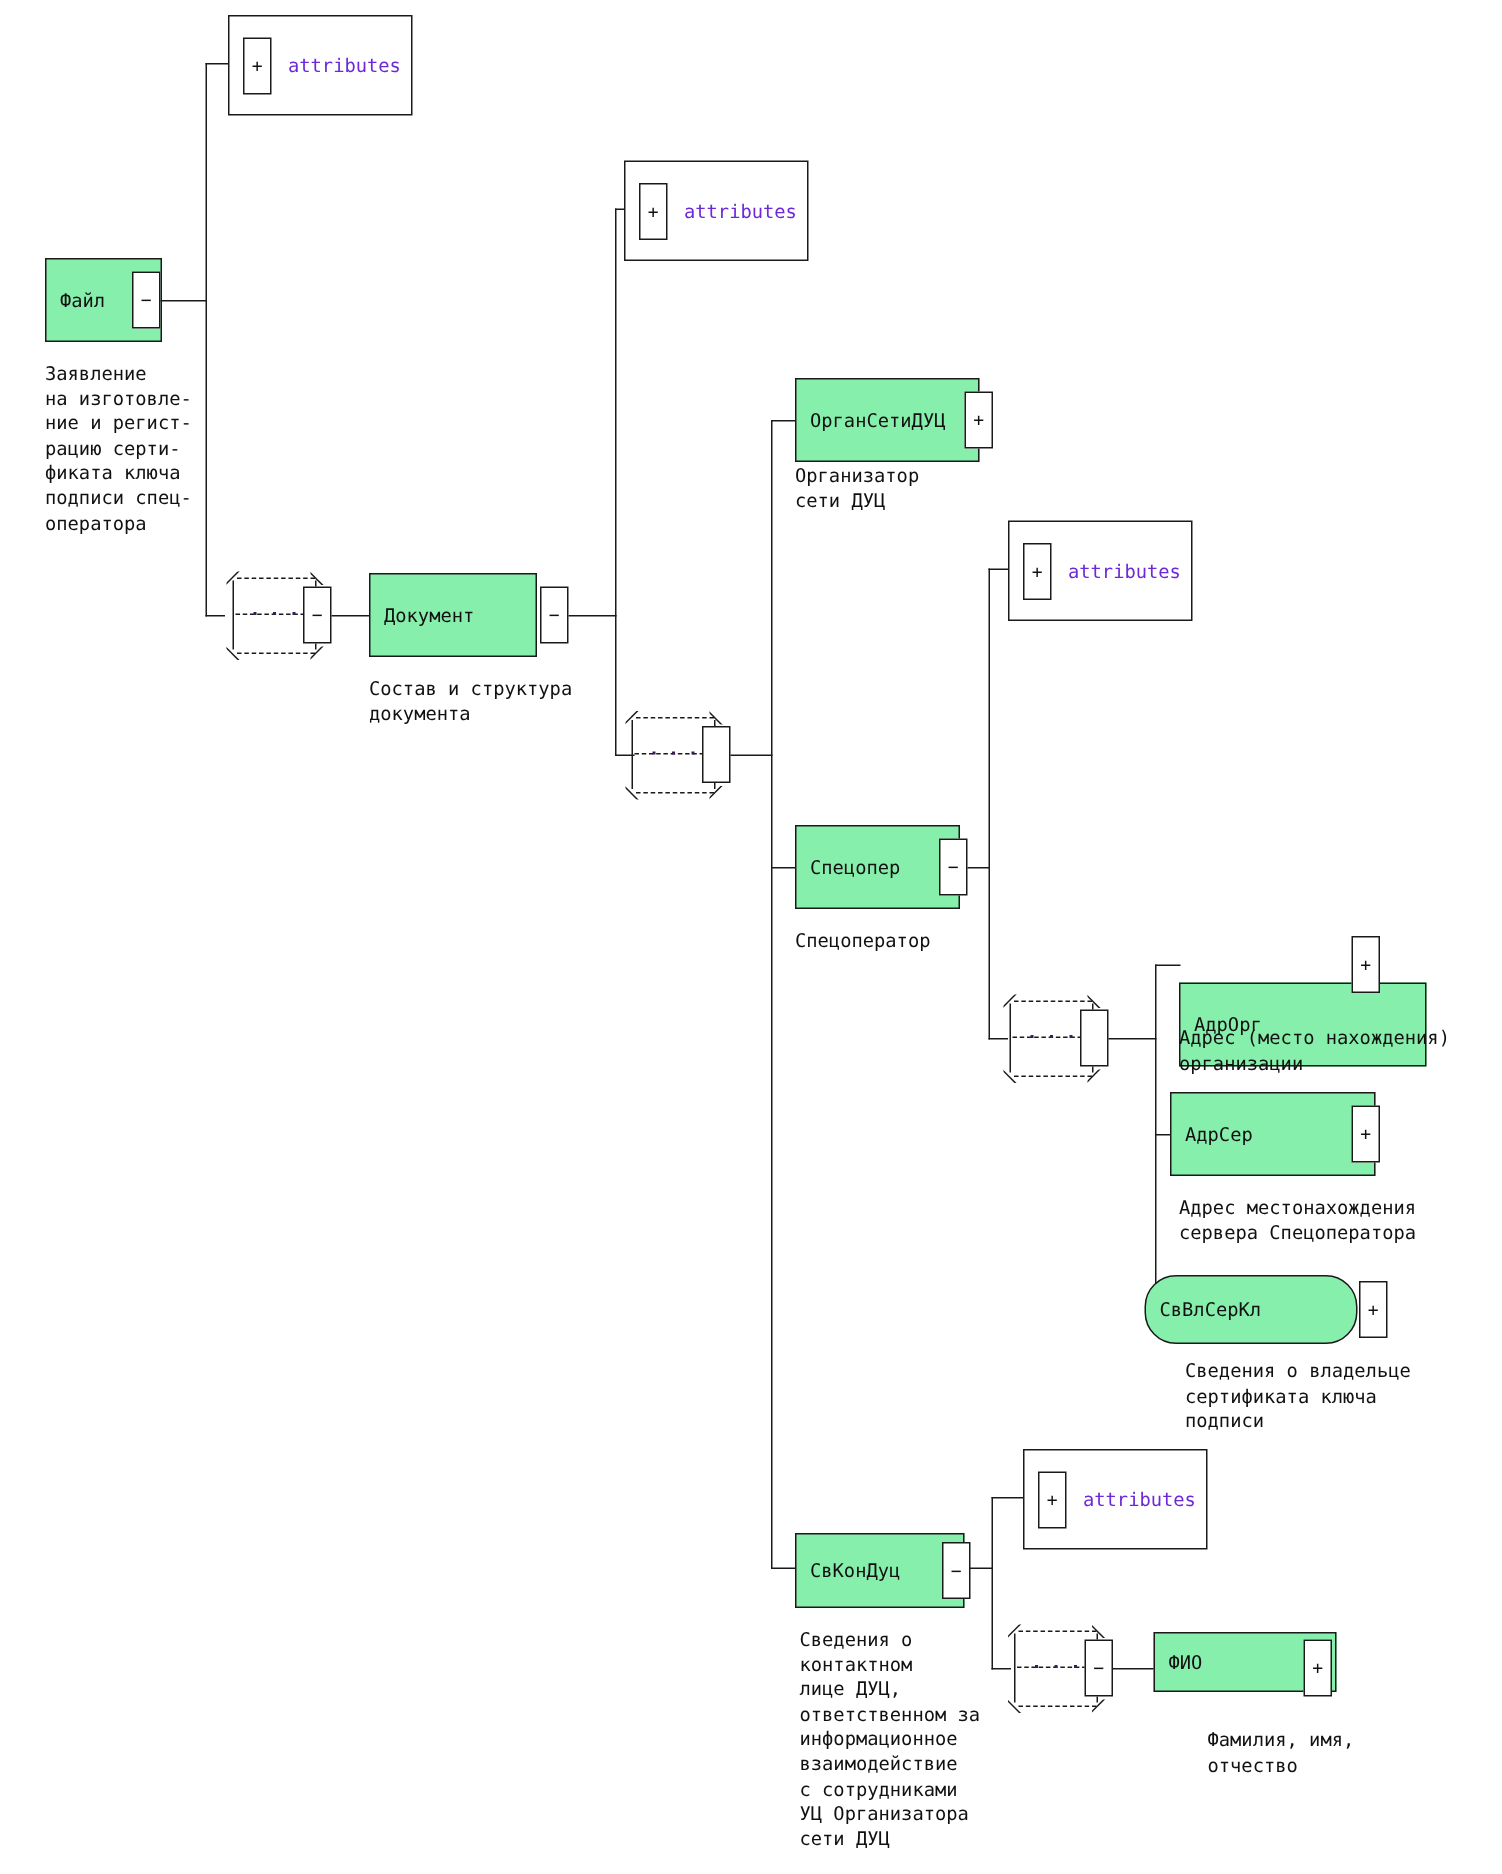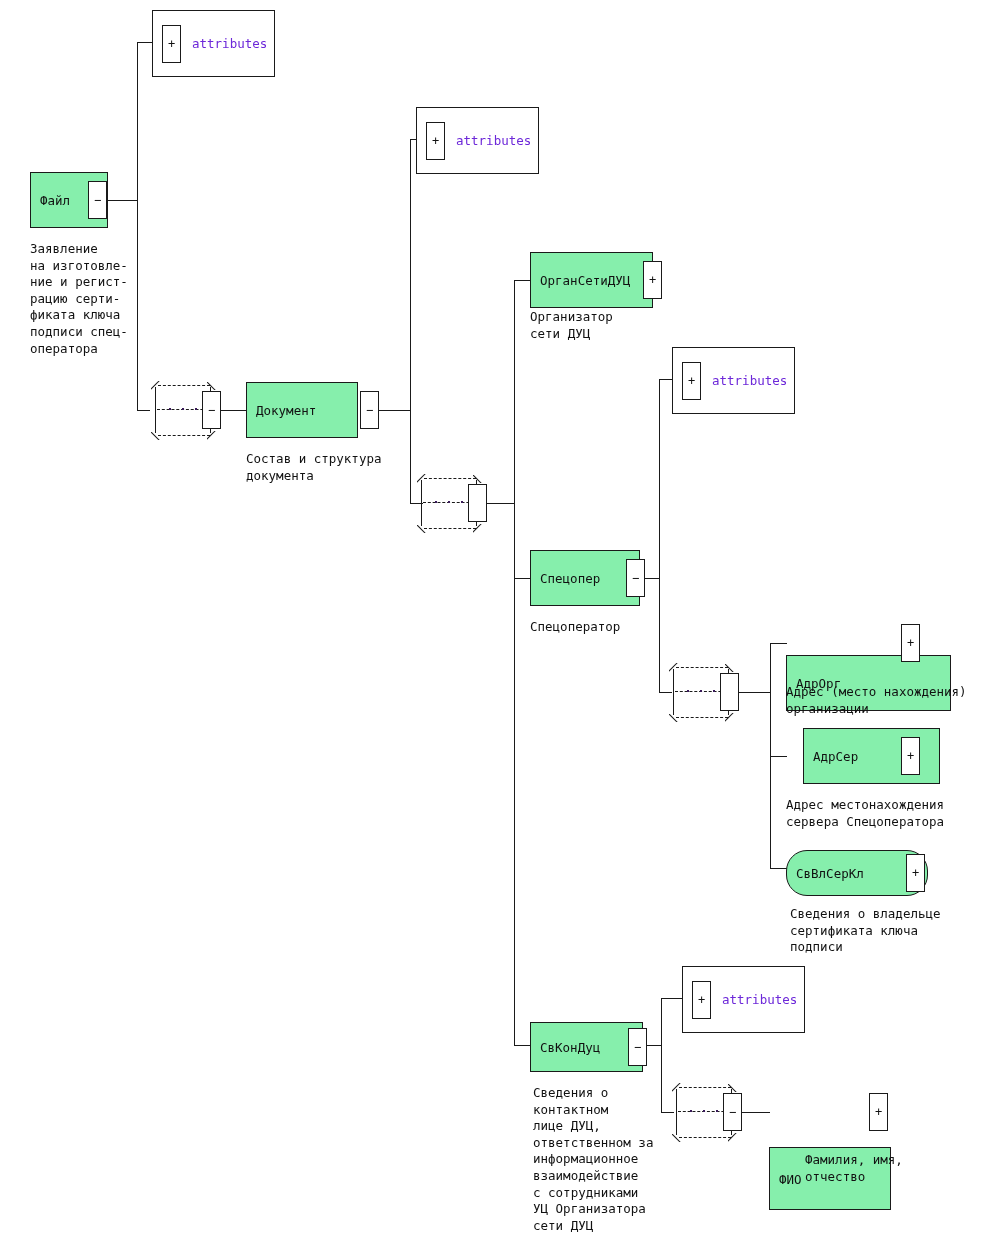--- a/index.html
+++ b/index.html
@@ -308,29 +308,29 @@
 
   <div class="hline" style="left:770px; top:643px; width:17px;"></div>
   <div class="node" style="left:786px; top:615px; width:165px; height:56px;margin-top:40px;">
     <span class="node-label">АдрОрг</span>
   </div>
   <div class="toggle" style="left:901px; top:624px;">+</div>
   <div class="caption" style="left:786px; top:684px;">Адрес (место нахождения)
 организации</div>
 
   <div class="hline" style="left:770px; top:756px; width:17px;"></div>
-  <div class="node" style="left:803px; top:728px; width:137px; height:56px;">
+  <div class="node" style="left:780px; top:728px; width:137px; height:56px;">
     <span class="node-label">АдрСер</span>
   </div>
   <div class="toggle" style="left:901px; top:737px;">+</div>
   <div class="caption" style="left:786px; top:797px;">Адрес местонахождения
 сервера Спецоператора</div>
 
   <div class="hline" style="left:770px; top:868px; width:17px;"></div>
-  <div class="node" style="left:786px; top:850px; width:142px; height:46px;border-radius:21px;">
+  <div class="node" style="left:763px; top:850px; width:142px; height:46px;border-radius:21px;">
     <span class="node-label">СвВлСерКл</span>
   </div>
   <div class="toggle" style="left:906px; top:854px;">+</div>
   <div class="caption" style="left:790px; top:906px;">Сведения о владельце
 сертификата ключа
 подписи</div>
 
   <div class="hline" style="left:514px; top:1045px; width:17px;"></div>
   <div class="node" style="left:530px; top:1022px; width:113px; height:50px;">
     <span class="node-label">СвКонДуц</span>
@@ -366,20 +366,20 @@
     <div class="bar left"></div>
     <div class="bar right"></div>
     <div class="dashdot"></div>
     <div class="dot" style="left:20px;"></div>
     <div class="dot" style="left:33px;"></div>
     <div class="dot" style="left:46px;"></div>
     <div class="seqbox filled"></div>
   </div>
 
   <div class="hline" style="left:742px; top:1112px; width:28px;"></div>
-  <div class="node" style="left:769px; top:1147px; width:122px; height:63px;padding-left:18px;">
+  <div class="node" style="left:769px; top:1088px; width:122px; height:40px;padding-left:18px;">
     <span class="node-label">ФИО</span>
   </div>
   <div class="toggle" style="left:869px; top:1093px;">+</div>
   <div class="caption" style="left:805px; top:1152px;">Фамилия, имя,
 отчество</div>
 
 </div>
 
 </body></html>

